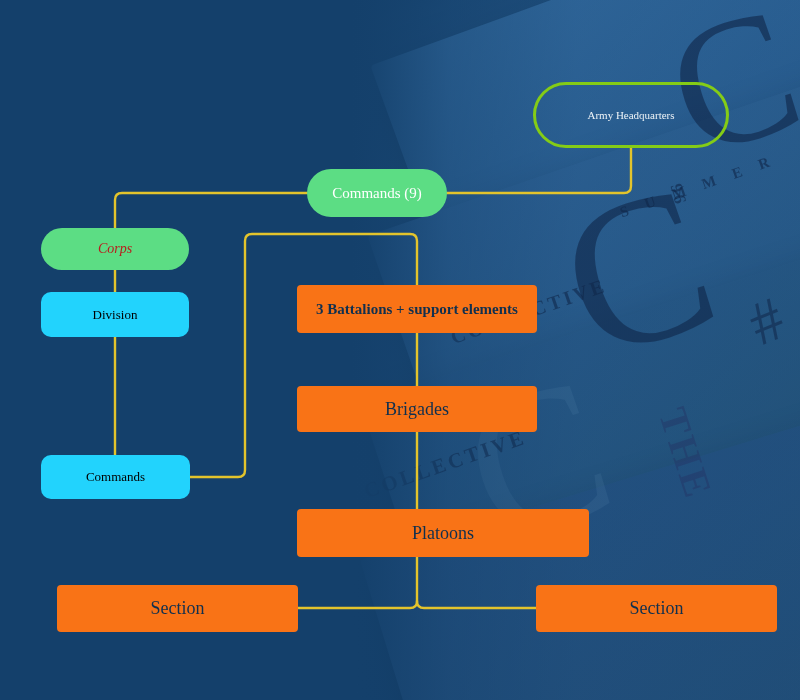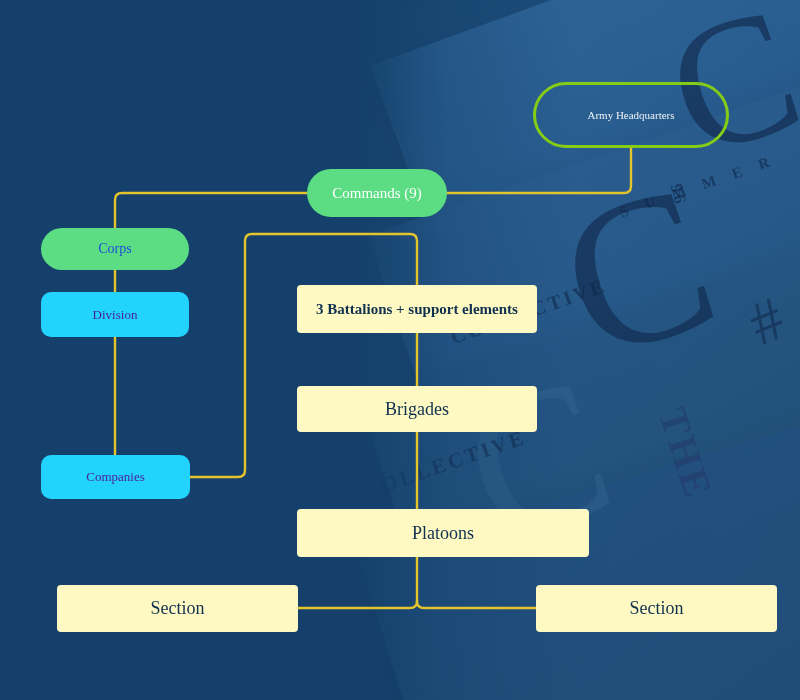--- a/index.html
+++ b/index.html
@@ -146,31 +146,32 @@
   }
   .node-green {
     background: #5cdd84;
     border-radius: 999px;
     color: #ffffff;
     font-size: 15px;
   }
   .node-green-sm {
     background: #5cdd84;
     border-radius: 26px;
-    color: #1d4ed8;
+    color: #b91c1c;
     font-size: 14px;
+    font-style: italic;
   }
   .node-cyan {
     background: #22d3fd;
     border-radius: 10px;
-    color: #4c1d95;
+    color: #000000;
     font-size: 13px;
   }
   .node-teal {
-    background: #fef9c3;
+    background: #f97316;
     border-radius: 4px;
     color: #10304f;
     font-size: 18px;
     text-align: center;
   }
   .node-teal.bold {
     font-weight: bold;
     font-size: 15px;
     line-height: 1.25;
   }
@@ -231,21 +232,21 @@
 
   <div class="node node-green-sm" style="left:41px; top:228px; width:148px; height:42px;">
     <span>Corps</span>
   </div>
 
   <div class="node node-cyan" style="left:41px; top:292px; width:148px; height:45px;">
     <span>Division</span>
   </div>
 
   <div class="node node-cyan" style="left:41px; top:455px; width:149px; height:44px;">
-    <span>Companies</span>
+    <span>Commands</span>
   </div>
 
   <div class="node node-teal bold" style="left:297px; top:285px; width:240px; height:48px;">
     <span>3 Battalions + support elements</span>
   </div>
 
   <div class="node node-teal" style="left:297px; top:386px; width:240px; height:46px;">
     <span>Brigades</span>
   </div>
 

